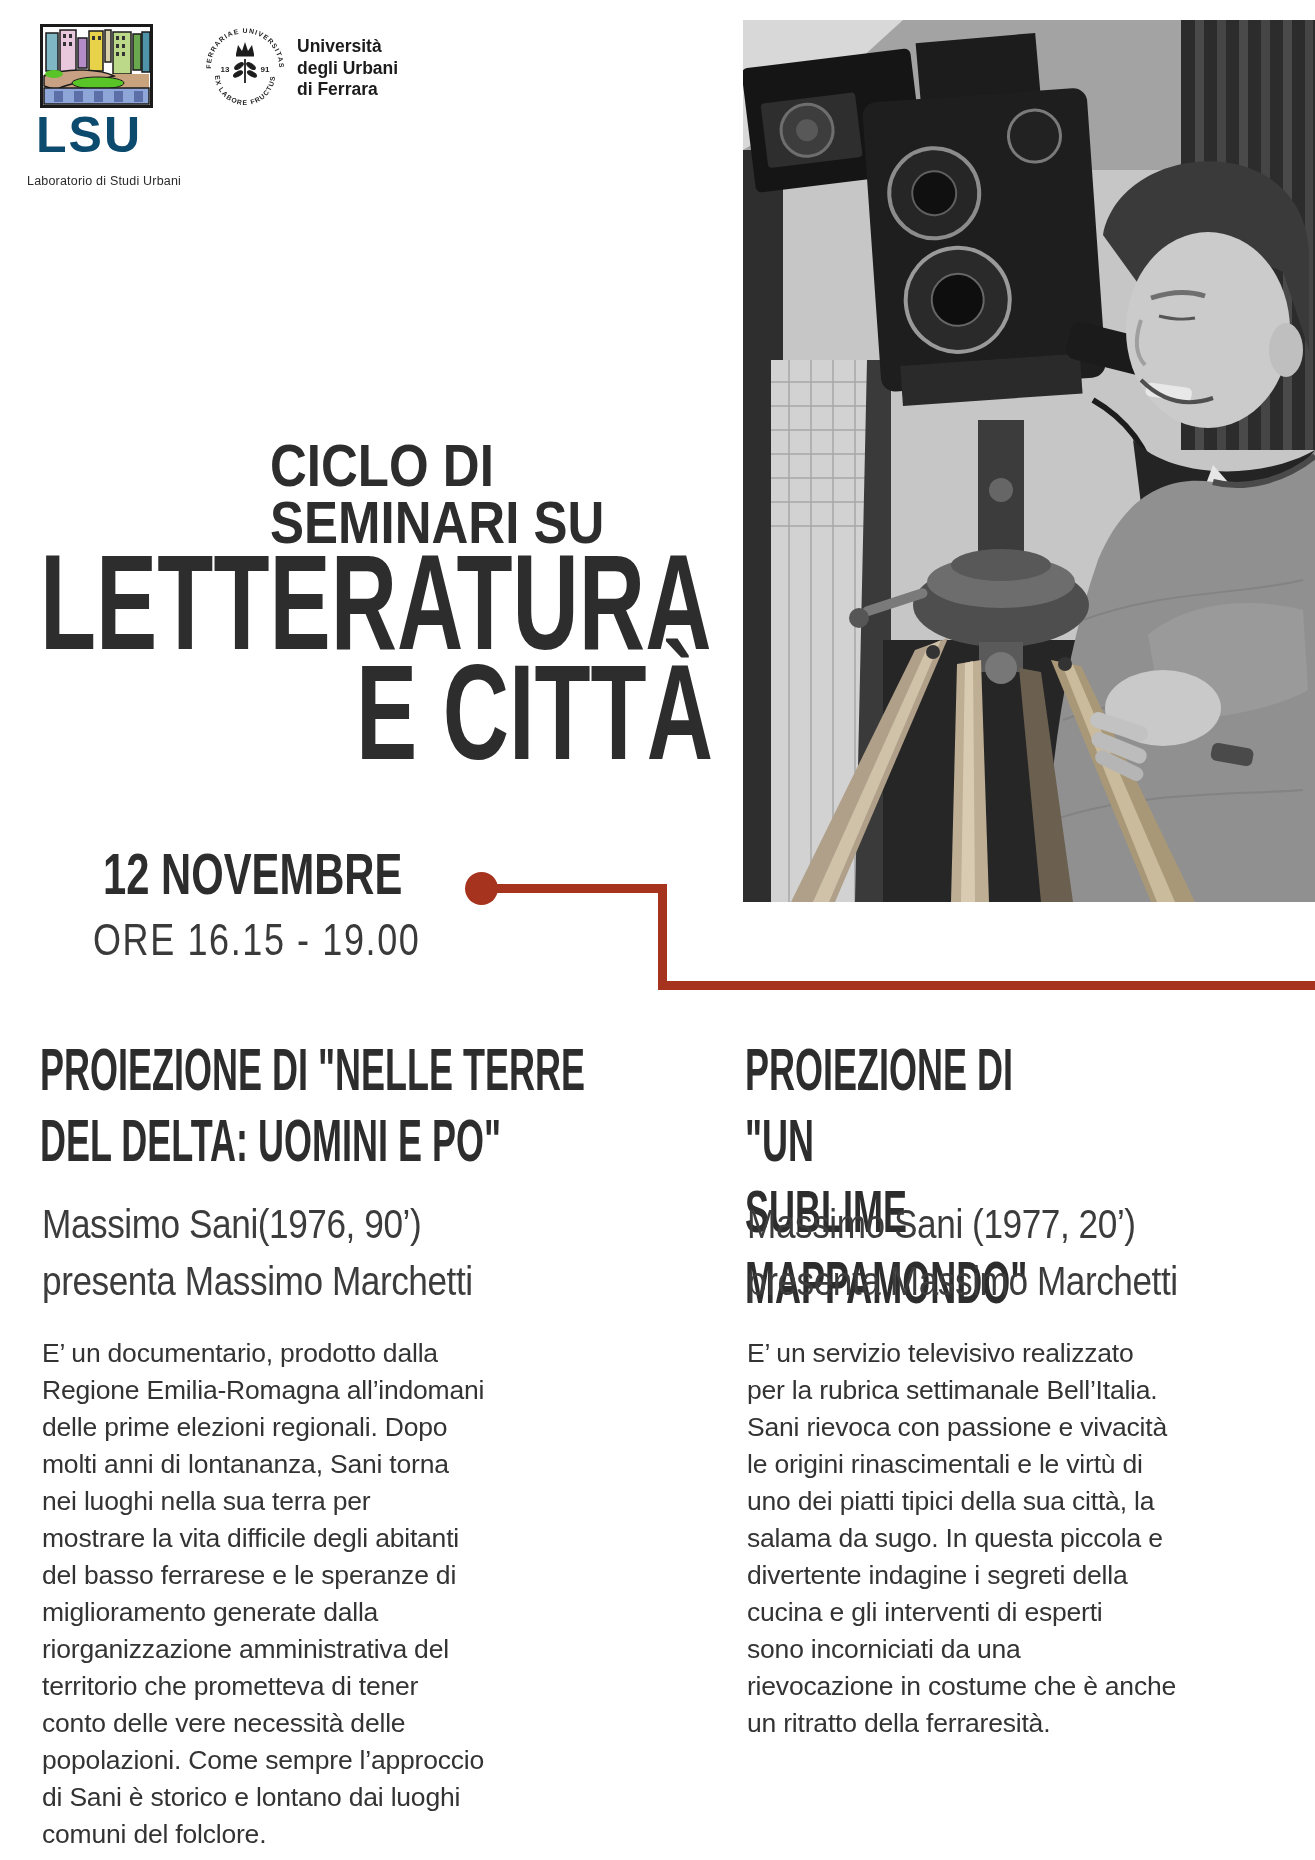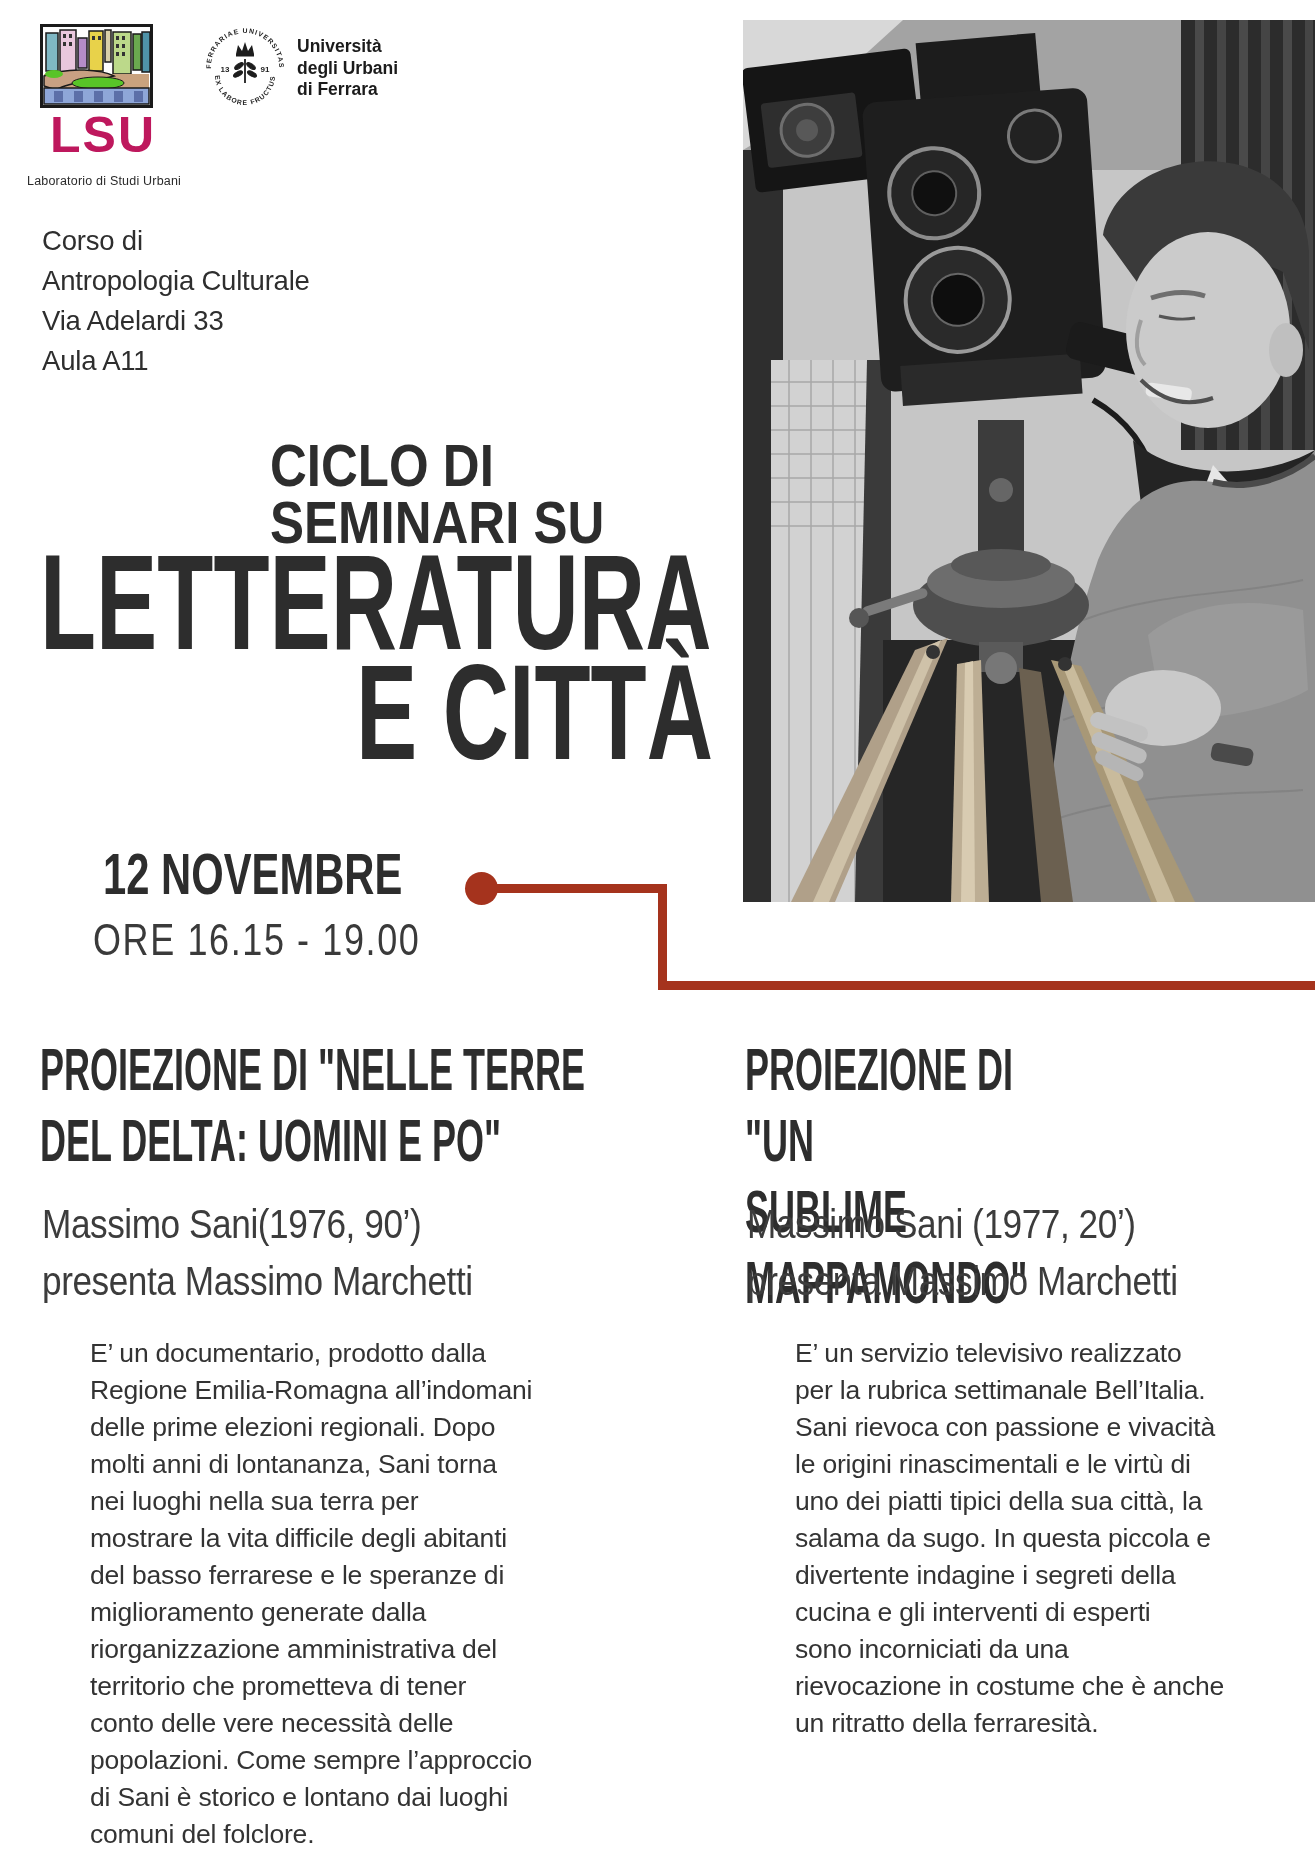--- a/index.html
+++ b/index.html
@@ -4,21 +4,21 @@
 <style>
   html,body{margin:0;padding:0;background:#ffffff;}
   .poster{
     position:relative;width:1315px;height:1860px;background:#ffffff;
     font-family:"Liberation Sans",sans-serif;color:#2b2b2b;overflow:hidden;
   }
   .abs{position:absolute;}
   .pre{white-space:pre-line;}
 
   #lsu-art{left:40px;top:24px;}
-  #lsu-acronym{left:50px;top:106px;font-size:50px;font-weight:700;letter-spacing:2px;color:#be185d;}
+  #lsu-acronym{left:36px;top:106px;font-size:50px;font-weight:700;letter-spacing:2px;color:#0c4a6e;}
   #lsu-caption{left:27px;top:158px;font-size:12.5px;color:#2a2a2a;letter-spacing:.2px;margin-top:16px;}
   #seal{left:203px;top:23px;}
   #uni-name{left:297px;top:36px;font-size:17.5px;font-weight:700;line-height:21.5px;color:#1b1b1b;}
 
   #venue{left:42px;top:221px;font-size:27.5px;line-height:40px;letter-spacing:-.2px;color:#2e2e2e;}
 
   #kicker{left:270px;top:437px;font-size:60px;font-weight:700;line-height:57px;
           transform:scaleX(.85);transform-origin:left top;color:#2d2d2d;}
   #title1{left:40px;top:535px;font-size:135px;line-height:135px;font-weight:700;
           transform:scaleX(.68);transform-origin:left top;color:#2d2d2d;}
@@ -39,21 +39,21 @@
   #photo{left:743px;top:20px;width:572px;height:882px;}
 
   .session-title{font-size:60px;font-weight:700;line-height:71px;
                  transform:scaleX(.60);transform-origin:left top;color:#2d2d2d;}
   #s0-title{left:40px;top:1034px;}
   #s1-title{left:745px;top:1034px;}
   .session-credits{font-size:40px;line-height:57px;transform:scaleX(.88);transform-origin:left top;
                    color:#3c3c3c;letter-spacing:-.5px;}
   #s0-credits{left:42px;top:1196px;}
   #s1-credits{left:747px;top:1196px;}
-  .session-body{font-size:26.5px;line-height:37px;color:#333333;letter-spacing:-.2px;width:560px;margin-left:48px;}
+  .session-body{font-size:26.5px;line-height:37px;color:#333333;letter-spacing:-.2px;width:560px;}
   #s0-body{left:42px;top:1335px;}
   #s1-body{left:747px;top:1335px;}
 
   .seal-arc{font-size:6.8px;letter-spacing:1.1px;fill:#1d1d1d;font-weight:700;}
   .seal-year{font-size:8px;font-weight:700;fill:#1d1d1d;}
 </style>
 </head>
 <body>
 
 <div class="poster">
@@ -116,24 +116,20 @@
       <ellipse cx="35" cy="51" rx="5" ry="2.2" transform="rotate(-30 35 51)"></ellipse>
       <ellipse cx="49" cy="51" rx="5" ry="2.2" transform="rotate(30 49 51)"></ellipse>
     </g>
     <text x="22" y="49" class="seal-year" text-anchor="middle">13</text>
     <text x="62" y="49" class="seal-year" text-anchor="middle">91</text>
   </svg>
   <div id="uni-name" class="abs pre">Università
 degli Urbani
 di Ferrara</div>
 
-  <div id="venue" class="abs pre">Corso di
-Antropologia Culturale
-Via Adelardi 33
-Aula A11</div>
 
   <div id="kicker" class="abs pre">CICLO DI
 SEMINARI SU</div>
   <div id="title1" class="abs">LETTERATURA</div>
   <div id="title2" class="abs">E CITTÀ</div>
 
   <svg id="photo" class="abs" viewBox="0 0 572 882" preserveAspectRatio="none">
     <rect width="572" height="882" fill="#c6c6c6"></rect>
     <rect width="572" height="150" fill="#a3a3a3"></rect>
     <polygon points="0,0 160,0 50,100 0,130" fill="#d8d8d8"></polygon>

